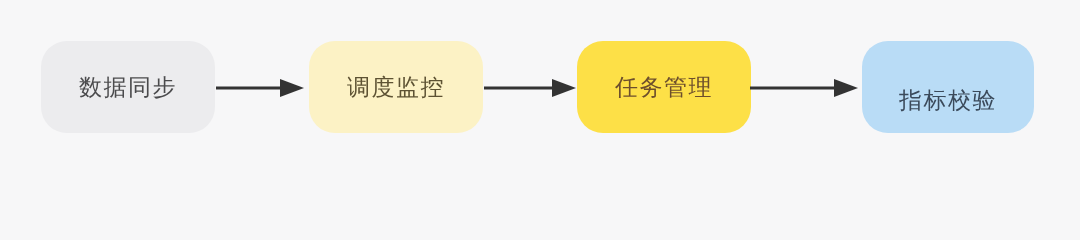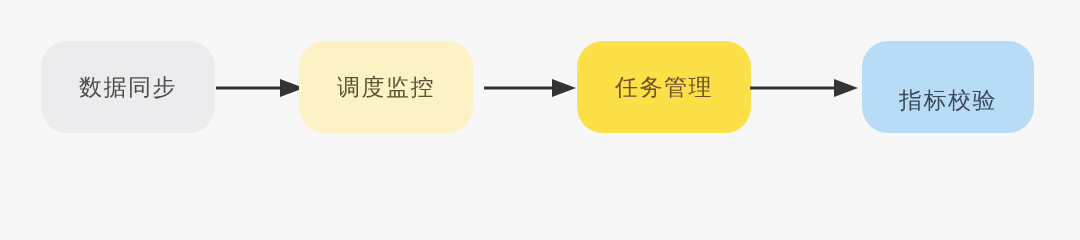--- a/index.html
+++ b/index.html
@@ -36,21 +36,21 @@
 
   .node-label {
     font-size: 23px;
     letter-spacing: 1.5px;
     line-height: 1;
     white-space: nowrap;
   }
 
   
   #node-0 { left: 41px;  background: #ececee; }
-  #node-1 { left: 299px; background: #fcf2c5; }
+  #node-1 { left: 309px; background: #fcf2c5; }
   #node-2 { left: 577px; background: #fde047; }
   #node-3 { left: 862px; background: #b9dcf6; width: 172px; }
 
   #node-0 .node-label { color: #4b4b4d; }
   #node-1 .node-label { color: #5d5233; }
   #node-2 .node-label { color: #6d4f2c; }
   #node-3 .node-label { color: #3b4a5b; margin-top: 26px; }
 
   .arrow {
     position: absolute;

